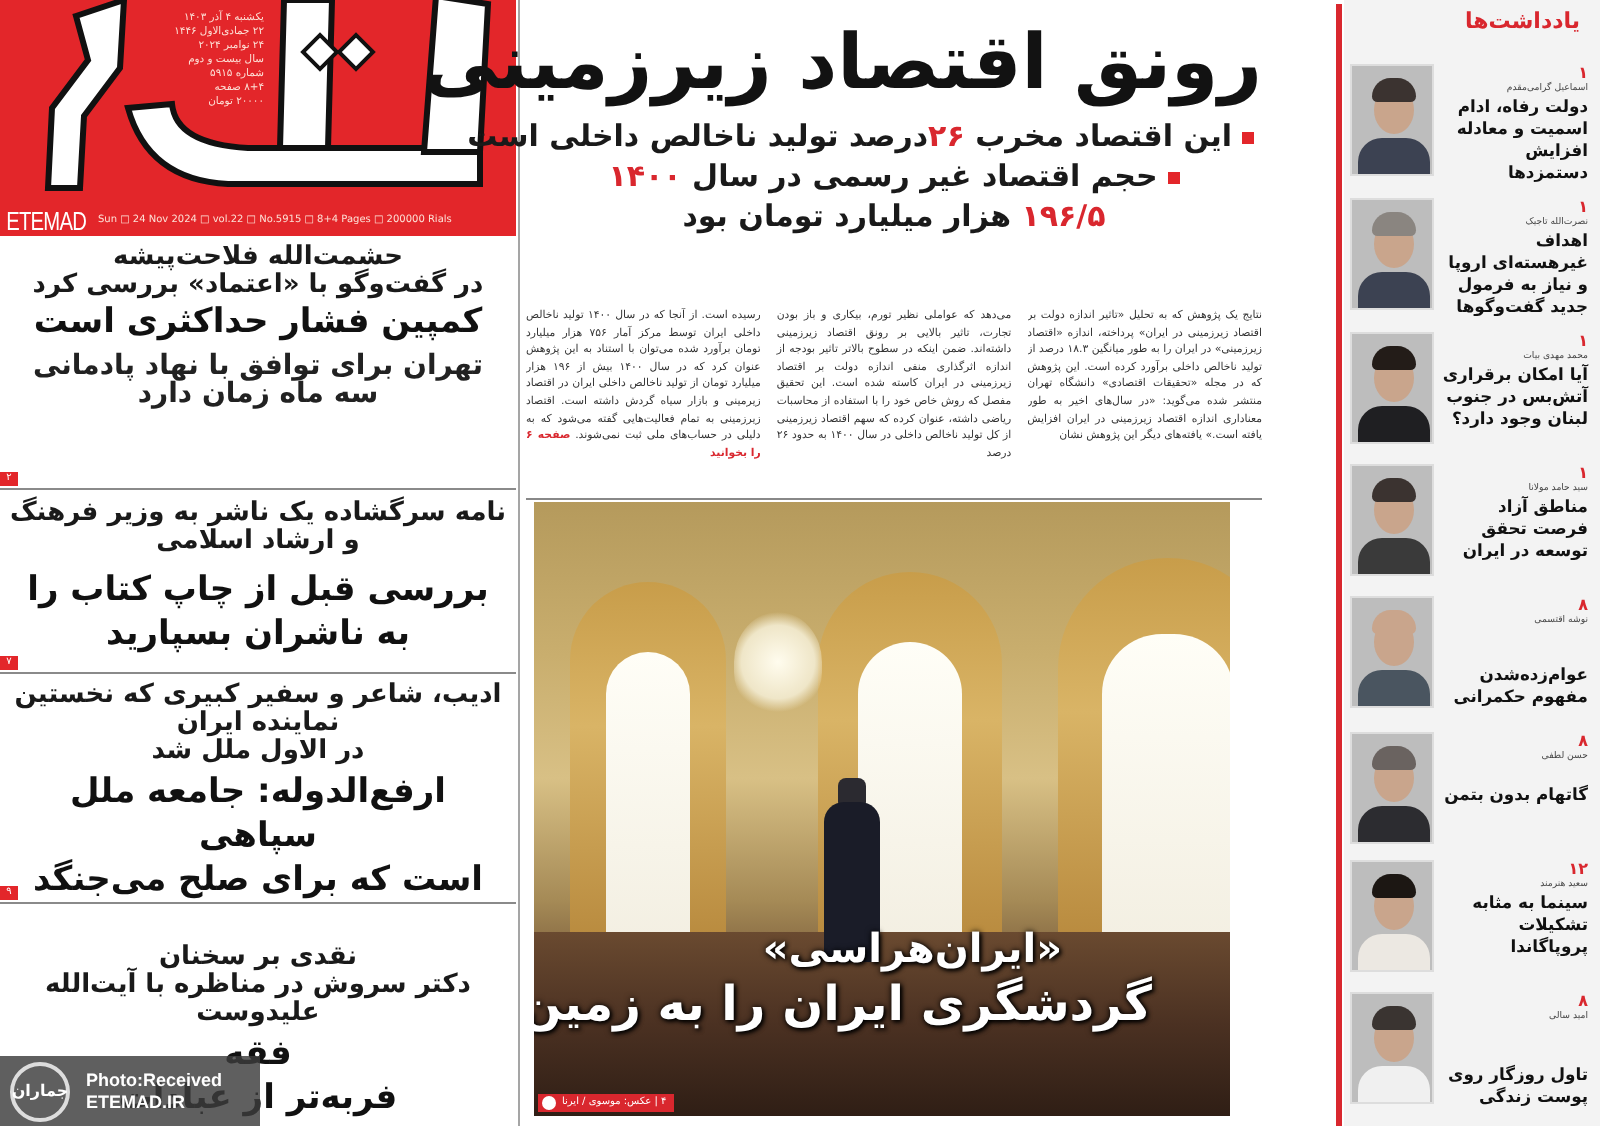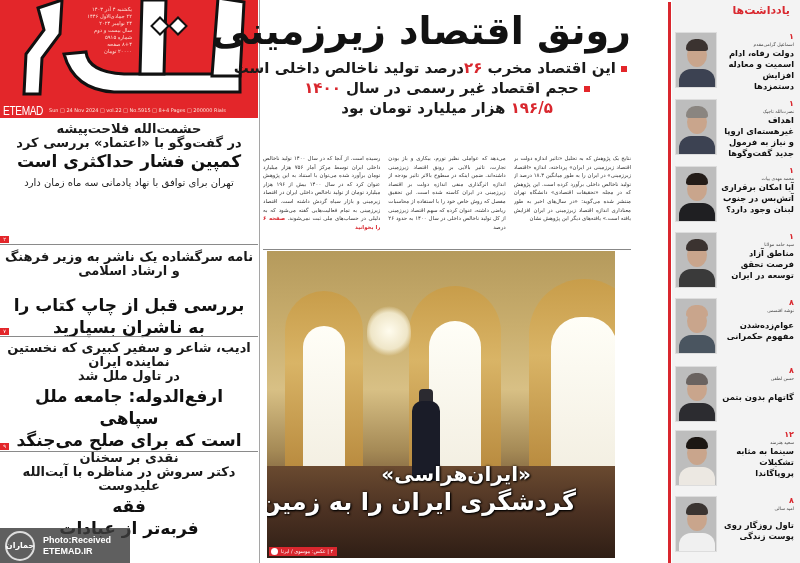--- a/index.html
+++ b/index.html
@@ -14,21 +14,21 @@
   .masthead-logo { position: absolute; left: 4px; top: -6px; width: 250px; height: 110px; }
   .masthead-dates { position: absolute; left: 70px; top: 6px; width: 62px; direction: rtl; text-align: right; color: #fde0d6; font-size: 5.2px; line-height: 7px; }
   .masthead-dates div { white-space: nowrap; }
   .masthead-bar { position: absolute; left: 0; top: 102px; width: 258px; height: 16px; display: flex; align-items: center; }
   .masthead-latin { color: #fff; font-family: "Liberation Sans Narrow", "Liberation Sans", sans-serif; font-size: 13px; letter-spacing: -0.5px; padding-left: 4px; transform: scaleX(0.78); transform-origin: left center; width: 55px; }
   .masthead-info { color: #fde0d6; font-size: 5px; white-space: nowrap; margin-left: -6px; }
 
   .lstory { position: absolute; left: 4px; width: 250px; direction: rtl; text-align: center; }
   .lstory .kicker { font-size: 13px; font-weight: bold; line-height: 14px; color: #1a1a1a; }
   .lstory .headline { font-size: 17px; font-weight: bold; line-height: 22px; color: #111; }
-  .lstory .sub { font-size: 10px; font-weight: normal; line-height: 14px; color: #222; margin-top: 4px; }
+  .lstory .sub { font-size: 14px; font-weight: bold; line-height: 14px; color: #222; margin-top: 4px; }
   .page-tag { position: absolute; left: 0; width: 9px; height: 7px; background: #e3262a; color: #fff; font-size: 5px; line-height: 7px; text-align: center; }
   .hrule { position: absolute; left: 0; width: 258px; height: 1px; background: #8a8a8a; }
 
   .watermark { position: absolute; left: 0; top: 528px; width: 130px; height: 35px; background: rgba(60,60,60,0.82); display: flex; align-items: center; }
   .wm-circle { width: 30px; height: 30px; border-radius: 50%; border: 2px solid #ddd; margin-left: 5px; display: flex; align-items: center; justify-content: center; color: #fff; font-size: 8px; font-weight: bold; }
   .wm-text { margin-left: 8px; color: #fff; font-family: "Liberation Sans", sans-serif; font-size: 9px; font-weight: bold; line-height: 11px; }
 
   .col-divider { position: absolute; top: 0; width: 1px; height: 563px; background: #a5a5a5; }
 
   
@@ -108,36 +108,36 @@
       <div class="kicker">حشمت‌الله فلاحت‌پیشه</div>
       <div class="kicker">در گفت‌وگو با «اعتماد» بررسی کرد</div>
       <div class="headline">کمپین فشار حداکثری است</div>
       <div class="sub">تهران برای توافق با نهاد پادمانی سه ماه زمان دارد</div>
     </div>
     <div class="page-tag" style="top:236px;">۲</div>
     <div class="hrule" style="top:244px;"></div>
 
     <div class="lstory" style="top:250px;">
       <div class="kicker">نامه سرگشاده یک ناشر به وزیر فرهنگ و ارشاد اسلامی</div>
-      <div class="headline" style="margin-top:16px;">بررسی قبل از چاپ کتاب را</div>
+      <div class="headline" style="margin-top:6px;">بررسی قبل از چاپ کتاب را</div>
       <div class="headline">به ناشران بسپارید</div>
     </div>
     <div class="page-tag" style="top:328px;">۷</div>
     <div class="hrule" style="top:336px;"></div>
 
     <div class="lstory" style="top:341px;">
       <div class="kicker">ادیب، شاعر و سفیر کبیری که نخستین نماینده ایران</div>
-      <div class="kicker">در تاول ملل شد</div>
+      <div class="kicker">در الاول ملل شد</div>
       <div class="headline" style="margin-top:2px;">ارفع‌الدوله: جامعه ملل سپاهی</div>
       <div class="headline">است که برای صلح می‌جنگد</div>
     </div>
     <div class="page-tag" style="top:443px;">۹</div>
     <div class="hrule" style="top:451px;"></div>
 
-    <div class="lstory" style="top:451px;">
+    <div class="lstory" style="top:472px;">
       <div class="kicker">نقدی بر سخنان</div>
       <div class="kicker">دکتر سروش در مناظره با آیت‌الله علیدوست</div>
       <div class="headline" style="margin-top:2px;">فقه</div>
       <div class="headline">فربه‌تر از عبادات</div>
     </div>
 
     <div class="watermark">
       <div class="wm-circle">جماران</div>
       <div class="wm-text">
         <div>Photo:Received</div>
@@ -249,21 +249,21 @@
     </div>
     <div class="note" style="top:296px;">
       <div class="note-photo">
           <div class="body" style="background:#4a5560;"></div>
           <div class="face"></div>
           <div class="hair" style="background:#c9a58c;"></div>
         </div>
       <div class="note-text">
         <div class="note-num">۸</div>
         <div class="note-author">نوشه اقتسمی</div>
-        <div class="note-title" style="margin-top:6px;">عوام‌زده‌شدن مفهوم حکمرانی</div>
+        <div class="note-title" style="margin-top:18px;">عوام‌زده‌شدن مفهوم حکمرانی</div>
       </div>
     </div>
     <div class="note" style="top:364px;">
       <div class="note-photo">
           <div class="body" style="background:#2c2c30;"></div>
           <div class="face"></div>
           <div class="hair" style="background:#6a6360;"></div>
         </div>
       <div class="note-text">
         <div class="note-num">۸</div>
@@ -285,17 +285,17 @@
     </div>
     <div class="note" style="top:494px;">
       <div class="note-photo">
           <div class="body" style="background:#f0f0f0;"></div>
           <div class="face"></div>
           <div class="hair" style="background:#3a3431;"></div>
         </div>
       <div class="note-text">
         <div class="note-num">۸</div>
         <div class="note-author">امید سالی</div>
-        <div class="note-title" style="margin-top:8px;">تاول روزگار روی پوست زندگی</div>
+        <div class="note-title" style="margin-top:20px;">تاول روزگار روی پوست زندگی</div>
       </div>
     </div>
   </div>
 </div>
 
 </body></html>

